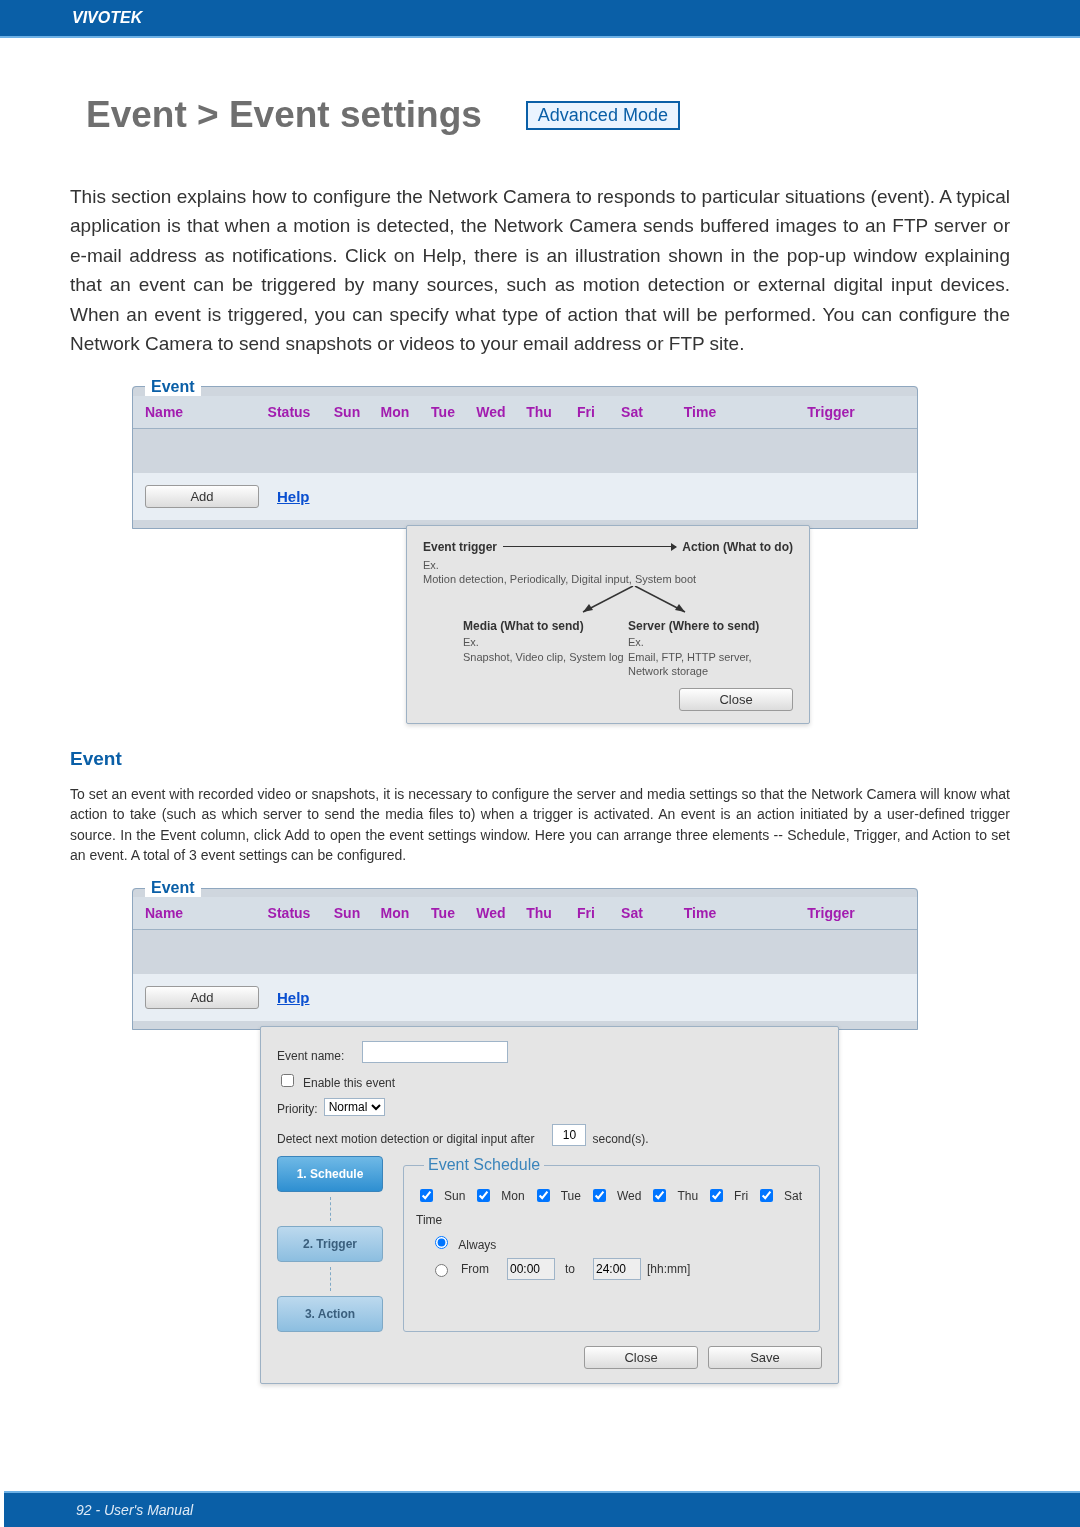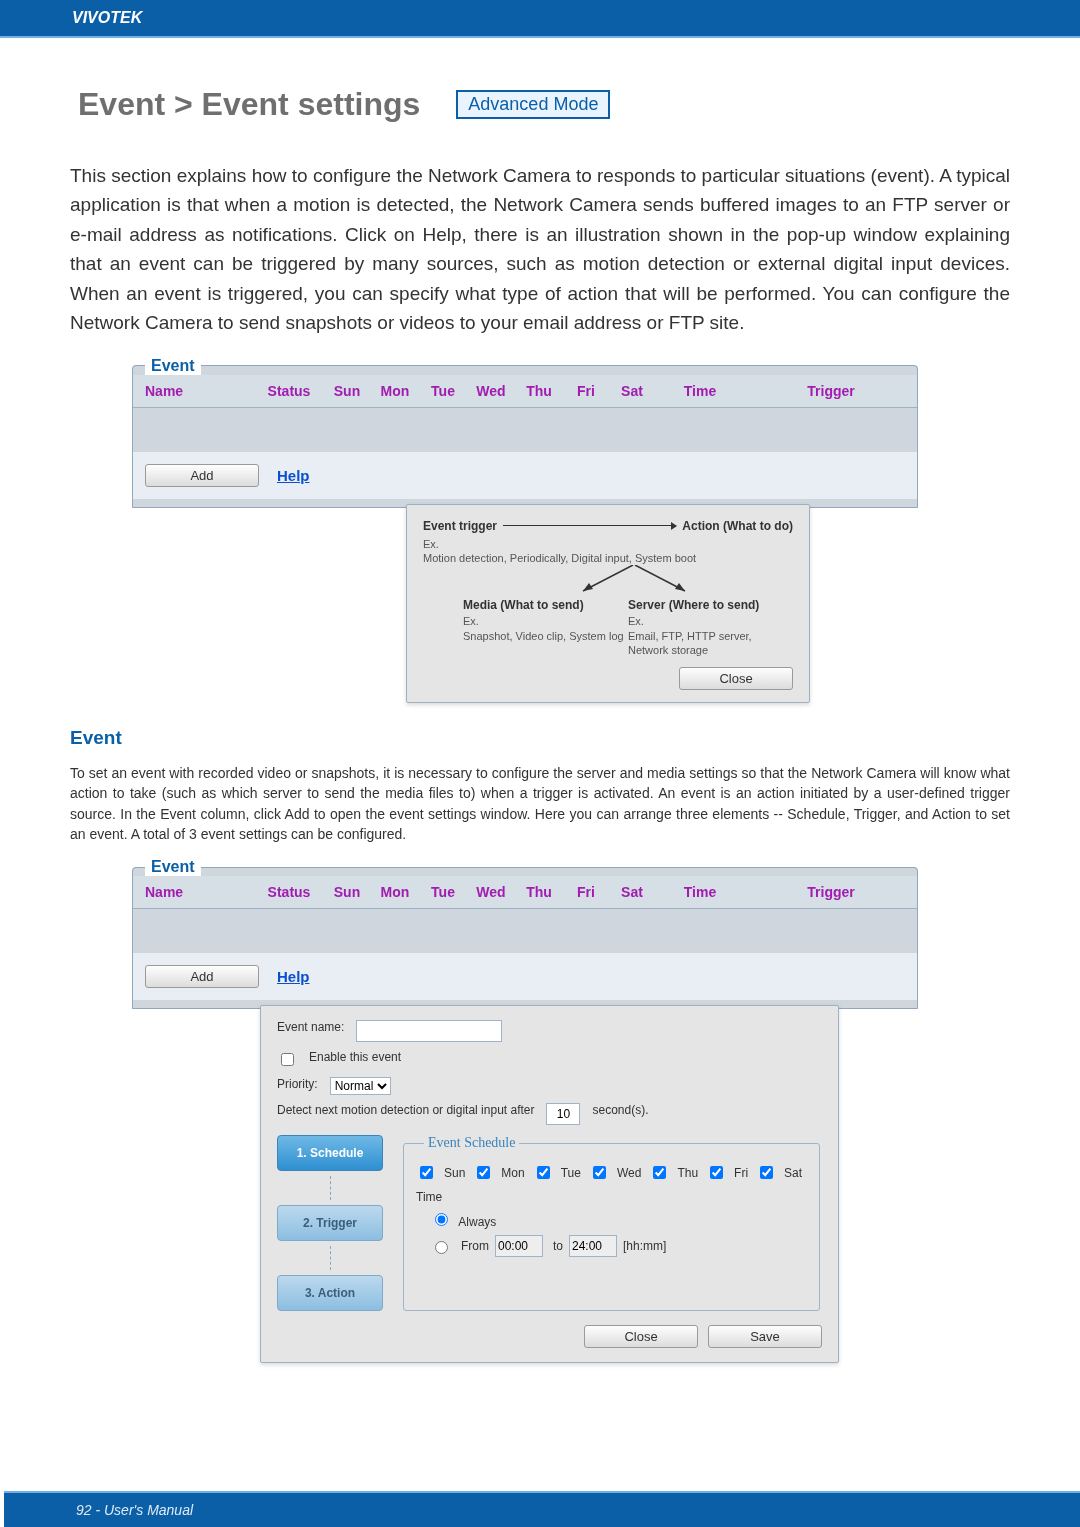--- a/index.html
+++ b/index.html
@@ -29,23 +29,23 @@
   .content {
     padding: 40px 70px 10px 70px;
   }
   .title-row {
     display: flex;
     align-items: center;
     gap: 28px;
     margin-bottom: 30px;
   }
   .title-row h1 {
-    margin: 8px;
+    margin: 16px;
     color: #6f6f6f;
-    font-size: 32px;
+    font-size: 37px;
     font-weight: bold;
   }
   .mode-chip {
     border: 2px solid #0a5fa7;
     background: #eaf4ff;
     color: #0a5fa7;
     padding: 2px 10px;
     font-size: 18px;
   }
   .intro {
@@ -160,23 +160,23 @@
 
   
   .settings-popup {
     width: 545px;
     margin-left: 130px;
     margin-top: -4px;
     padding: 14px 16px 14px 16px;
     font-size: 12px;
     color: #333;
   }
-  .field-row { margin-bottom: 8px; display:flex; align-items:flex-start; gap:12px; }
+  .field-row { margin-bottom: 8px; display:flex; align-items:flex-end; gap:6px; }
   .field-row label.lbl { font-size: 12px; }
-  input.txt { border:1px solid #9fb4c8; background:#fff; height:18px; font-size:12px; }
+  input.txt { border:1px solid #9fb4c8; background:#fff; height:18px; font-size:12px;margin-left:12px; }
   select { border:1px solid #9fb4c8; background:#fff; font-size:12px; }
   .wizard {
     display:flex;
     gap: 18px;
     margin-top: 10px;
   }
   .steps {
     display:flex;
     flex-direction:column;
     align-items:center;
@@ -199,21 +199,21 @@
     color:#3a5f7d;
     border-color:#7fa9c6;
   }
   .step-connector { width:0; height:24px; border-left:1px dashed #7fa9c6; }
   .schedule-box {
     flex:1;
     border:1px solid #9fb4c8;
     border-radius:3px;
     padding:8px 12px 12px 12px;
   }
-  .schedule-box legend { color:#3a84bb; font-size:14px; padding:0 4px; margin-left:8px;font-family:Liberation Serif, serif; }
+  .schedule-box legend { color:#3a84bb; font-size:16px; padding:0 4px; margin-left:8px; }
   .day-row { display:flex; gap:8px; flex-wrap:wrap; font-size:12px; align-items:center; margin:4px 0 8px 0;}
   .radio-row label { font-size:12px; margin-left:4px;}
   .radio-row input[type="text"] { width:42px; background:#eee; }
   .footer-btns { text-align:right; margin-top: 14px; display:flex; justify-content:flex-end; gap:10px;}
   .footer-label {
     font-style: italic;
     color: #dfeaf6;
     padding: 0 18px 0 72px;
     font-size: 14px;
     height: 34px;

